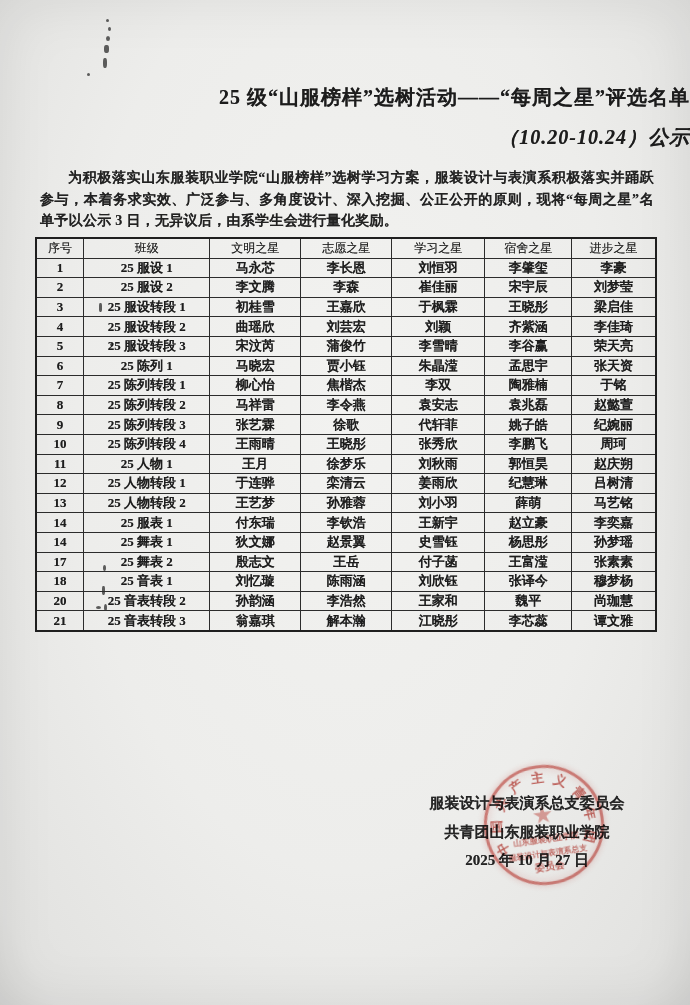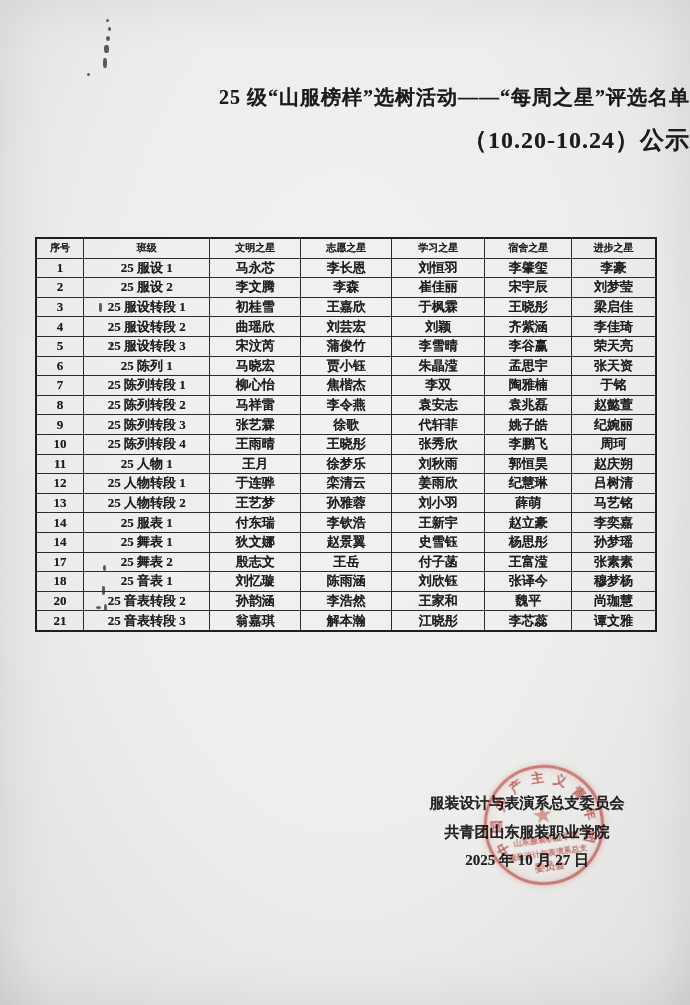--- a/index.html
+++ b/index.html
@@ -16,21 +16,21 @@
   }
   .noise{position:absolute;background:#2b2b2b;border-radius:50%;opacity:.75;}
 
   
   .title{
     position:absolute;left:0;width:690px;text-align:right;
     font-weight:bold;color:#1c1c1c;letter-spacing:1px;
     text-shadow:0 0 .6px rgba(20,20,20,.6);
   }
   .title-1{top:84px;font-size:20px;}
-  .title-2{top:124px;font-size:24px;}
+  .title-2{top:124px;font-size:20px;font-style:italic;}
 
   
   .intro{
     position:absolute;left:40px;top:167px;width:614px;
     font-size:14px;font-weight:bold;color:#222;
     line-height:21.5px;text-align:justify;text-indent:2em;
     letter-spacing:.3px;text-shadow:0 0 .5px rgba(20,20,20,.55);
   }
 
   
@@ -38,21 +38,21 @@
   table{
     width:100%;border-collapse:collapse;table-layout:fixed;
     border:2px solid #1f1f1f;
   }
   th,td{
     border:1px solid #2c2c2c;height:18.6px;padding:0 1px;
     text-align:center;vertical-align:middle;overflow:hidden;
     color:#1d1d1d;white-space:nowrap;
     text-shadow:0 0 .5px rgba(20,20,20,.5);
   }
-  th{font-size:10px;font-weight:bold;}
+  th{font-size:12px;font-weight:normal;}
   td{font-size:13px;font-weight:bold;}
 
   
   .signature{
     position:absolute;left:396px;top:789px;width:262px;
     text-align:center;font-size:15px;font-weight:bold;color:#242424;
     line-height:28.5px;text-shadow:0 0 .5px rgba(20,20,20,.5);
   }
 
   
@@ -100,20 +100,21 @@
   <div class="noise" style="left:99px;top:303px;width:3px;height:9px;border-radius:30%;"></div>
   <div class="noise" style="left:110px;top:343px;width:3px;height:3px;"></div>
   <div class="noise" style="left:103px;top:565px;width:3px;height:6px;"></div>
   <div class="noise" style="left:102px;top:586px;width:3px;height:9px;border-radius:30%;"></div>
   <div class="noise" style="left:96px;top:606px;width:5px;height:3px;"></div>
   <div class="noise" style="left:104px;top:604px;width:3px;height:7px;"></div>
 
   <div class="title title-1">25 级“山服榜样”选树活动——“每周之星”评选名单</div>
   <div class="title title-2">（10.20-10.24）公示</div>
 
+  <div class="intro">为积极落实山东服装职业学院“山服榜样”选树学习方案，服装设计与表演系积极落实并踊跃参与，本着务求实效、广泛参与、多角度设计、深入挖掘、公正公开的原则，现将“每周之星”名单予以公示 3 日，无异议后，由系学生会进行量化奖励。</div>
 
   <div class="table-wrap">
     <table>
       <colgroup id="colgroup">
           <col style="width: 7.7%;">
           <col style="width: 20.3%;">
           <col style="width: 14.7%;">
           <col style="width: 14.7%;">
           <col style="width: 15%;">
           <col style="width: 14%;">

